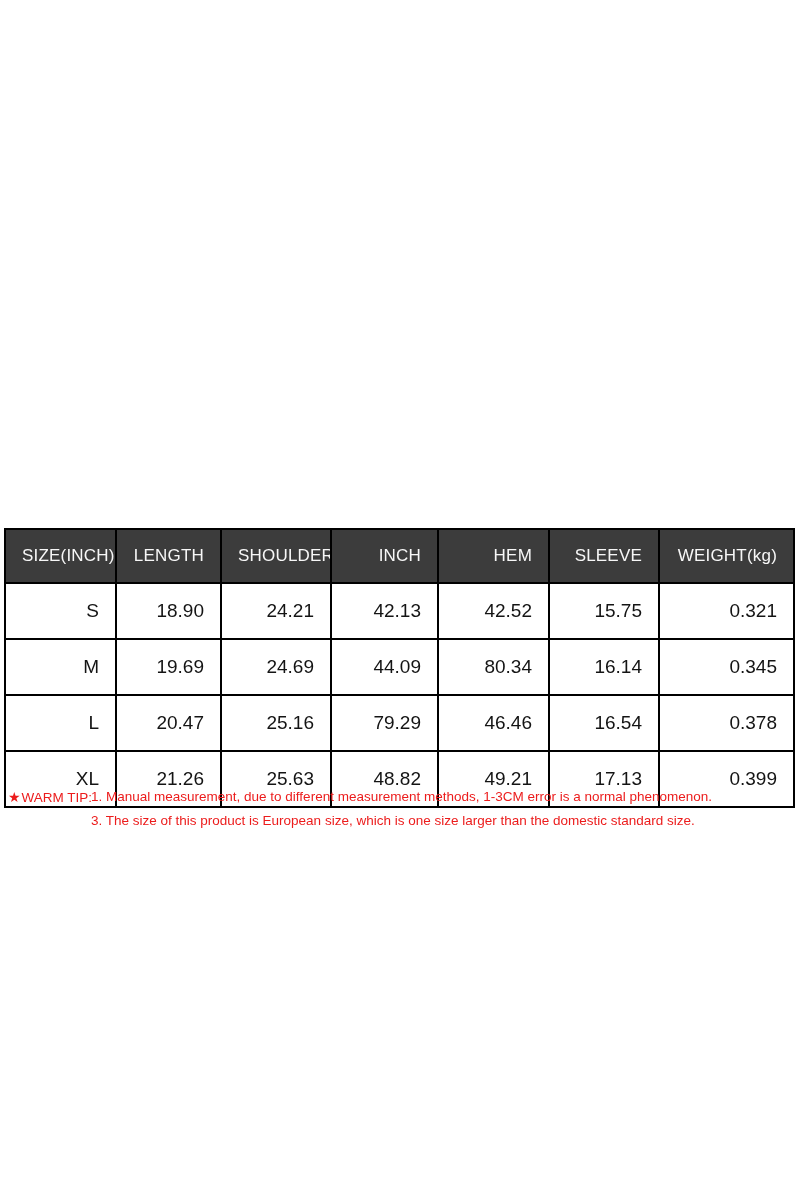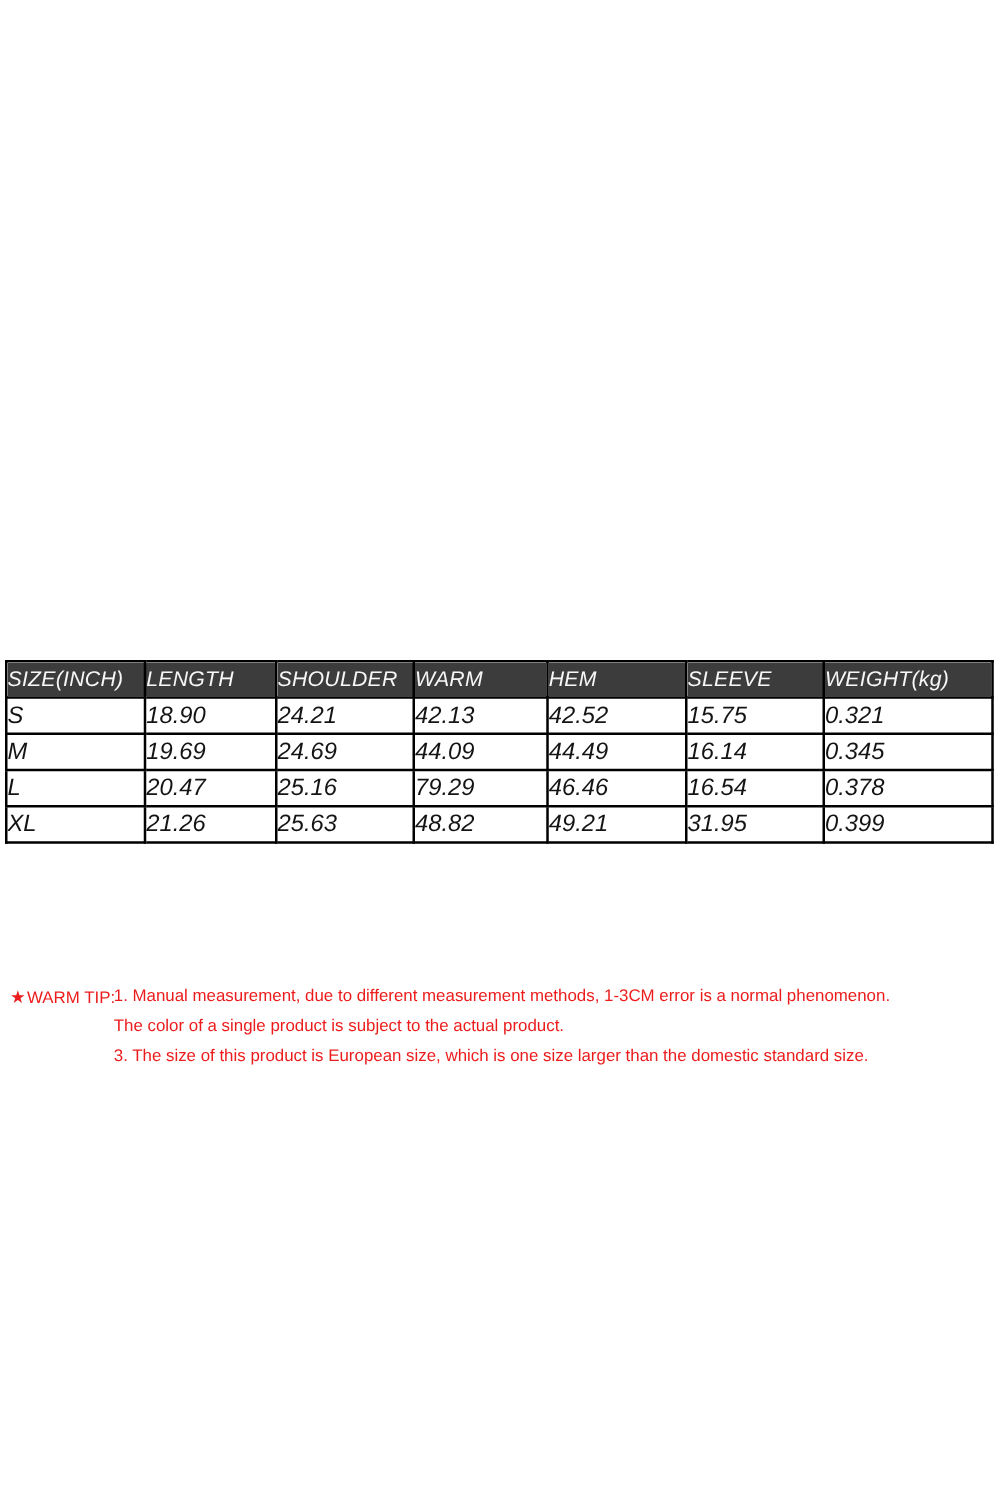--- a/index.html
+++ b/index.html
@@ -18,27 +18,26 @@
     position: absolute;
     left: 4px;
     top: 528px;
     width: 789px;
     border-collapse: collapse;
     table-layout: fixed;
   }
   .size-table th,
   .size-table td {
     border: 2px solid var(--border, #000);
-    text-align: left;
+    text-align: right;
     vertical-align: middle;
-    padding: 0;
+    padding: 16px;
     height: 29px;
     white-space: nowrap;
     overflow: hidden;
-    font-style: italic;
   }
   .size-table th {
     background: var(--header-bg, #3c3c3c);
     color: var(--header-text, #f7f7f7);
     font-weight: 400;
     font-size: 17px;
     letter-spacing: 0.2px;
   }
   .size-table td {
     font-size: 19px;
@@ -96,68 +95,67 @@
     <col class="col-bust">
     <col class="col-hem">
     <col class="col-sleeve">
     <col class="col-weight">
   </colgroup>
   <thead>
     <tr>
       <th>SIZE(INCH)</th>
       <th>LENGTH</th>
       <th>SHOULDER</th>
-      <th>WARM</th>
+      <th>INCH</th>
       <th>HEM</th>
       <th>SLEEVE</th>
       <th>WEIGHT(kg)</th>
     </tr>
   </thead>
   <tbody>
       <tr>
         <td>S</td>
         <td>18.90</td>
         <td>24.21</td>
         <td>42.13</td>
         <td>42.52</td>
         <td>15.75</td>
         <td>0.321</td>
       </tr>
       <tr>
         <td>M</td>
         <td>19.69</td>
         <td>24.69</td>
         <td>44.09</td>
-        <td>44.49</td>
+        <td>80.34</td>
         <td>16.14</td>
         <td>0.345</td>
       </tr>
       <tr>
         <td>L</td>
         <td>20.47</td>
         <td>25.16</td>
         <td>79.29</td>
         <td>46.46</td>
         <td>16.54</td>
         <td>0.378</td>
       </tr>
       <tr>
         <td>XL</td>
         <td>21.26</td>
         <td>25.63</td>
         <td>48.82</td>
         <td>49.21</td>
-        <td>31.95</td>
+        <td>17.13</td>
         <td>0.399</td>
       </tr>
     </tbody>
 </table>
 
 <div class="warm-tip">
   <div class="warm-tip-label">
     <span class="star">★</span><span>WARM TIP:</span>
   </div>
   <div class="warm-tip-lines">
       <div>1. Manual measurement, due to different measurement methods, 1-3CM error is a normal phenomenon.</div>
-      <div>The color of a single product is subject to the actual product.</div>
       <div>3. The size of this product is European size, which is one size larger than the domestic standard size.</div>
     </div>
 </div>
 
 </body></html>

